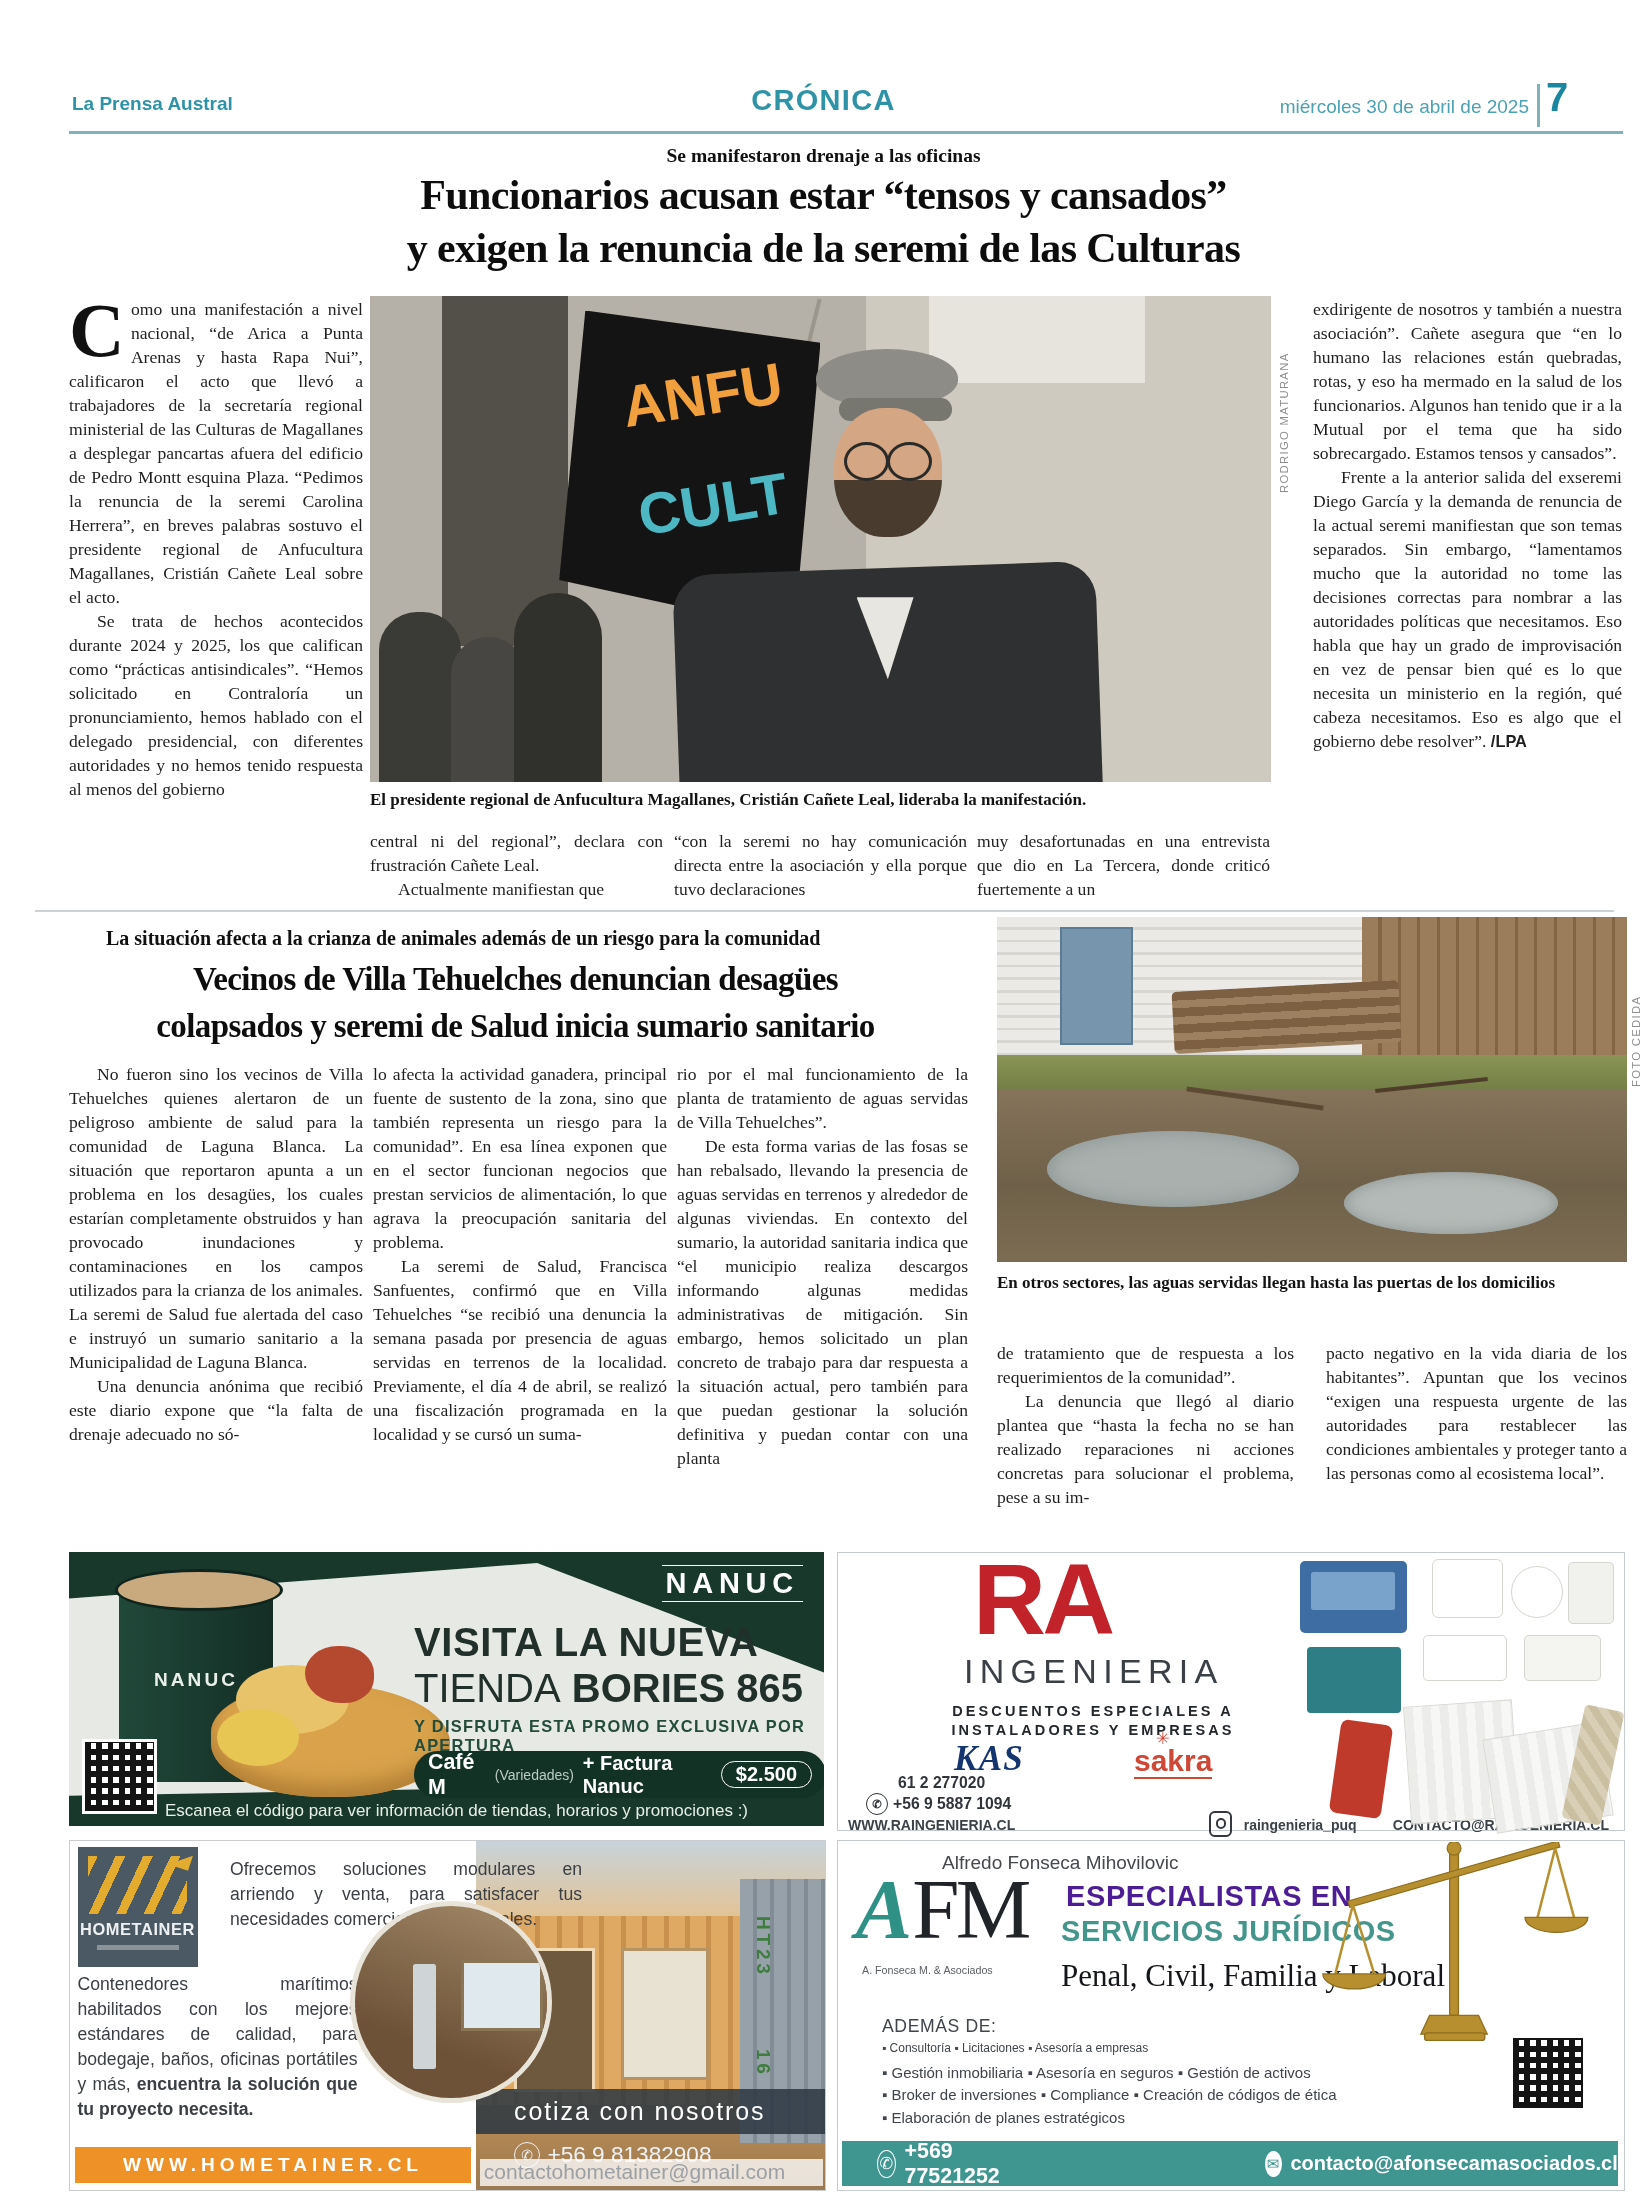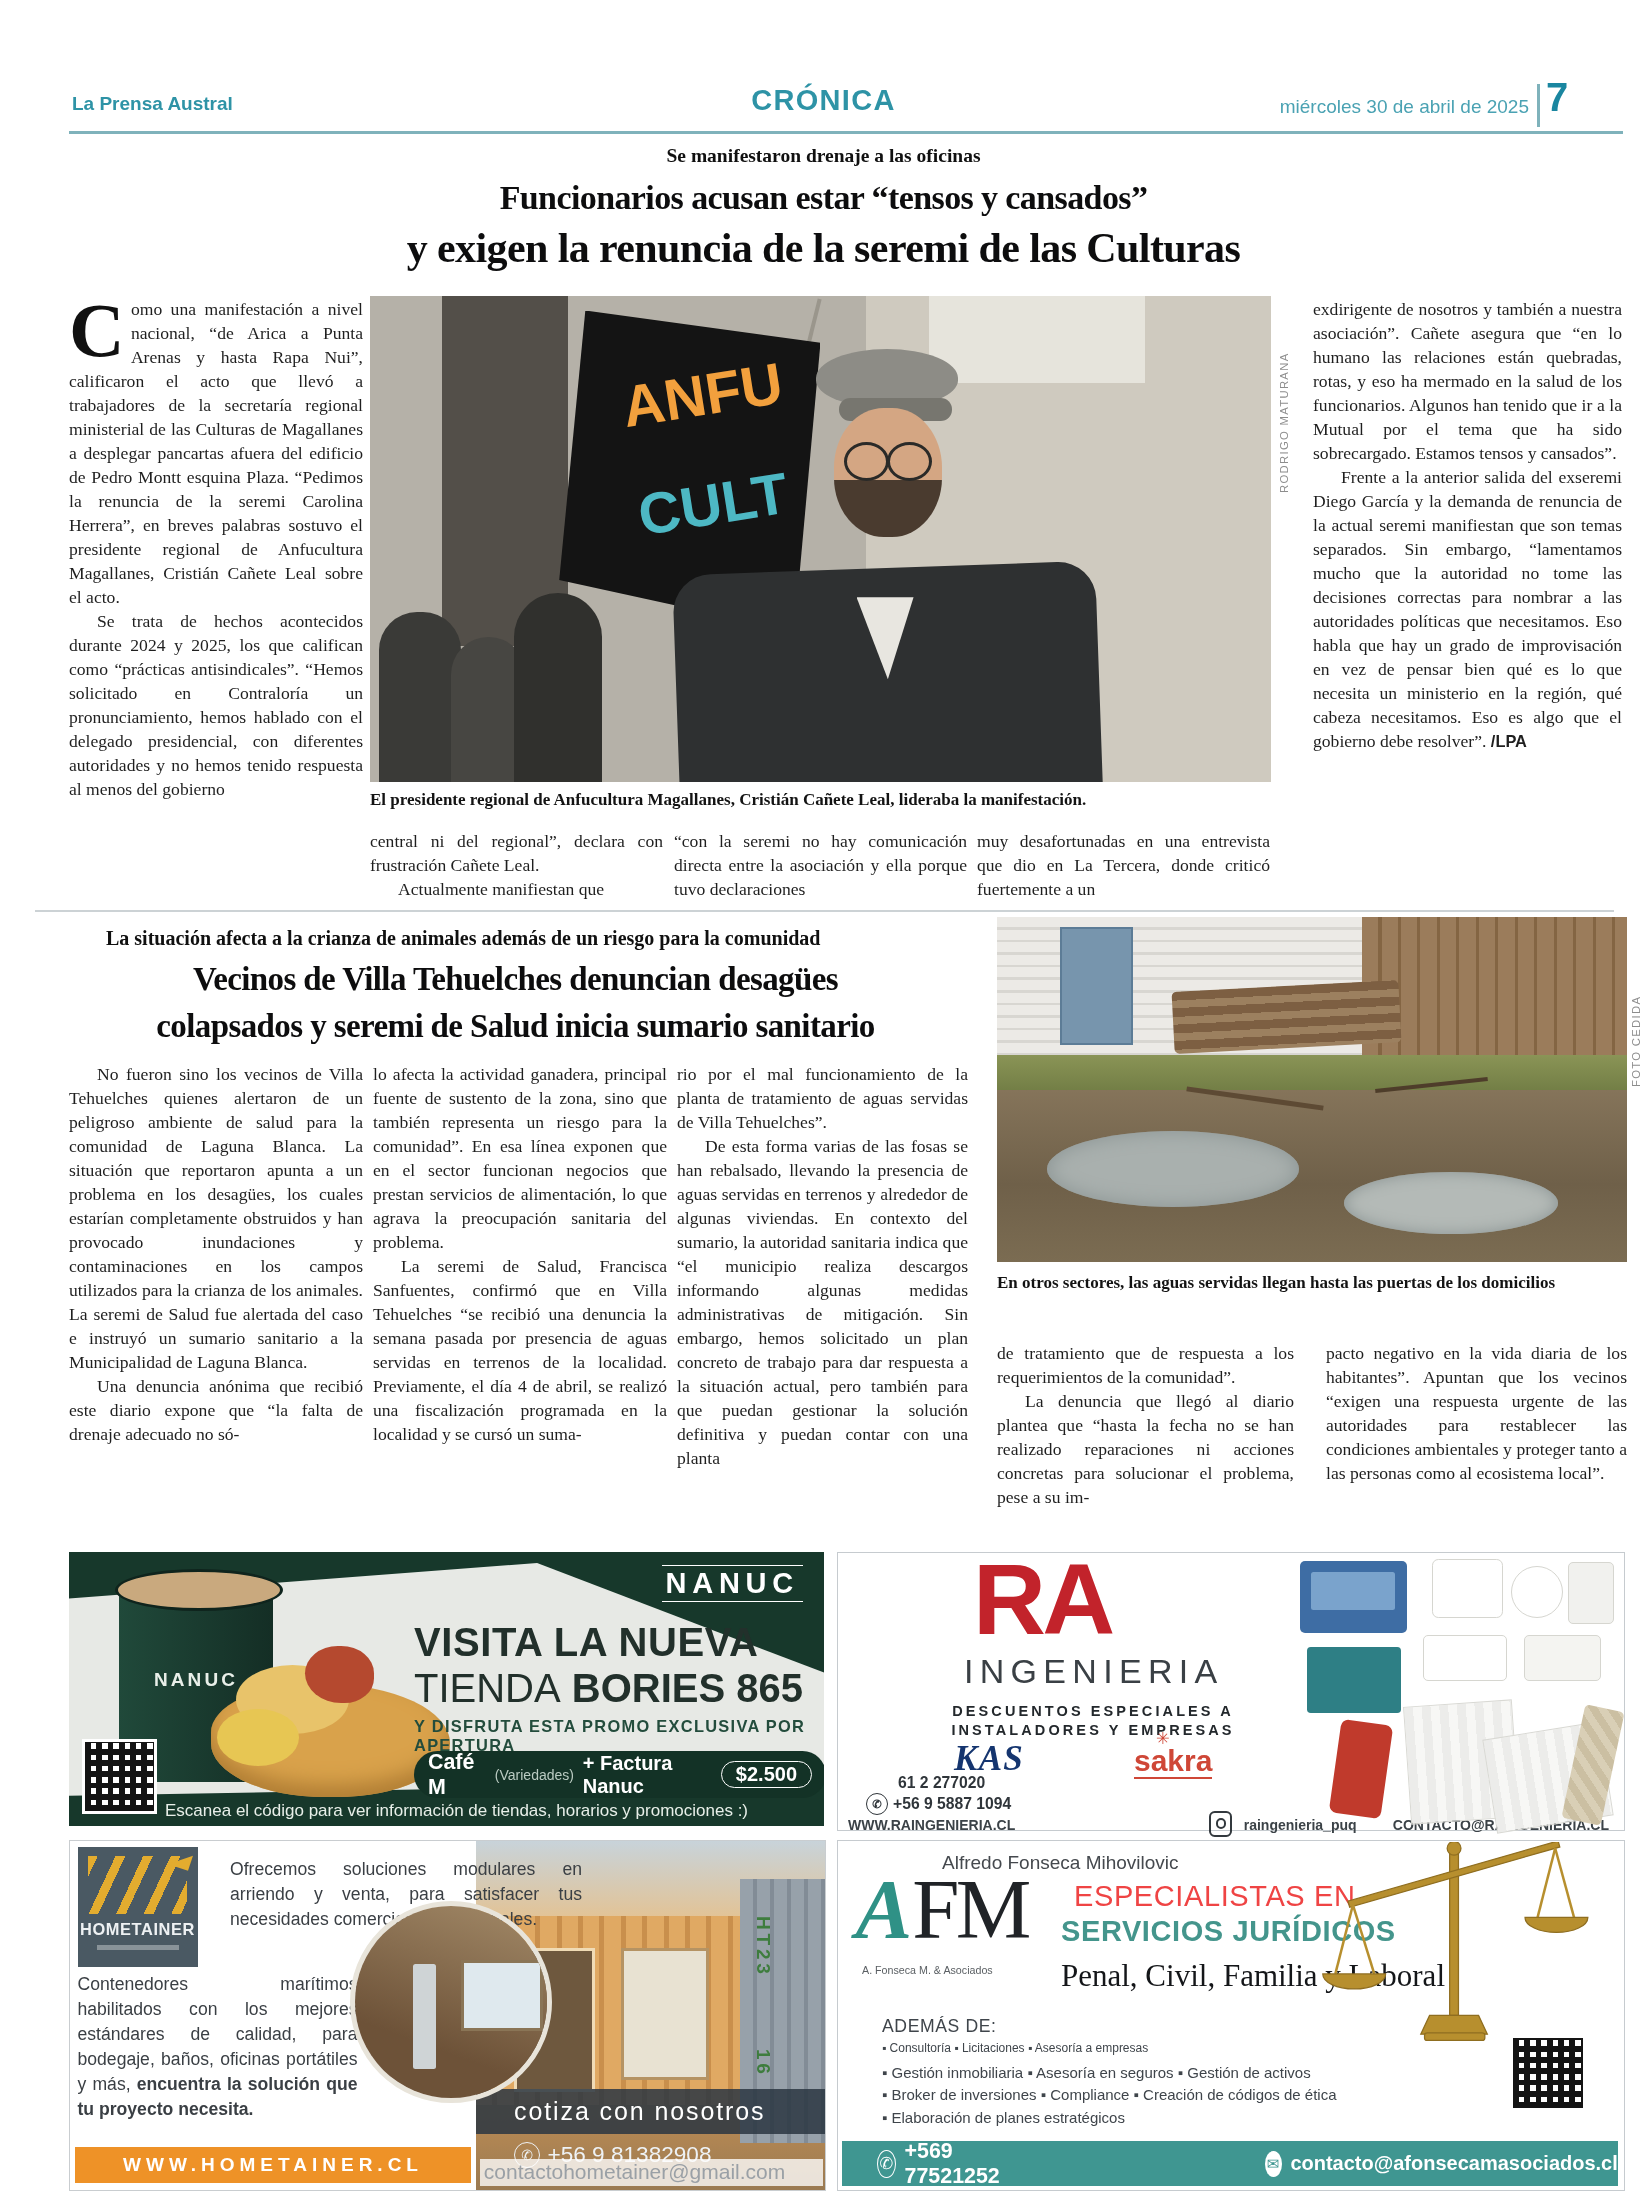--- a/index.html
+++ b/index.html
@@ -43,21 +43,21 @@
 <div class="page">
 
   <div class="abs sans teal" style="left:72px;top:93px;font-size:19px;font-weight:bold;">La Prensa Austral</div>
   <div class="abs sans teal center" style="left:0;top:84px;width:1647px;font-size:29px;font-weight:bold;letter-spacing:1.3px;">CRÓNICA</div>
   <div class="abs sans" style="left:1252px;top:96px;width:277px;text-align:right;font-size:19px;color:#4aa2b3;">miércoles 30 de abril de 2025</div>
   <div class="abs" style="left:1537px;top:84px;width:2.5px;height:43px;background:#7fb2bb;"></div>
   <div class="abs sans" style="left:1546px;top:75px;font-size:40px;font-weight:bold;color:#1a86a0;">7</div>
   <div class="abs rule" style="left:69px;top:131px;width:1554px;height:2.5px;"></div>
 
   <div class="abs kicker center" style="left:0;top:145px;width:1647px;font-size:19.5px;">Se manifestaron drenaje a las oficinas</div>
-  <div class="abs headline center" style="left:0;top:171px;width:1647px;font-size:34px;margin-top:8px;">Funcionarios acusan estar “tensos y cansados”</div>
+  <div class="abs headline center" style="left:0;top:171px;width:1647px;font-size:42px;">Funcionarios acusan estar “tensos y cansados”</div>
   <div class="abs headline center" style="left:0;top:224px;width:1647px;font-size:42px;">y exigen la renuncia de la seremi de las Culturas</div>
 
   <div class="abs" style="left:69px;top:297px;width:294px;height:607px;overflow:hidden;">
     <p class="bodytext"><span class="dropcap">C</span><span>omo una manifestación a nivel nacional, “de Arica a Punta Arenas y hasta Rapa Nui”, calificaron el acto que llevó a trabajadores de la secretaría regional ministerial de las Culturas de Magallanes a desplegar pancartas afuera del edificio de Pedro Montt esquina Plaza. “Pedimos la renuncia de la seremi Carolina Herrera”, en breves palabras sostuvo el presidente regional de Anfucultura Magallanes, Cristián Cañete Leal sobre el acto.</span></p>
     <p class="bodytext">Se trata de hechos acontecidos durante 2024 y 2025, los que califican como “prácticas antisindicales”. “Hemos solicitado en Contraloría un pronunciamiento, hemos hablado con el delegado presidencial, con diferentes autoridades y no hemos tenido respuesta al menos del gobierno</p>
   </div>
 
   <div class="abs photo1" style="left:370px;top:296px;width:901px;height:486px;">
     <div class="abs" style="left:55%;top:0;width:45%;height:100%;background:#cfcabf;"></div>
     <div class="abs" style="left:62%;top:0;width:24%;height:18%;background:#e6e4dc;"></div>
@@ -253,21 +253,21 @@
     <div class="abs sans center" style="left:5px;top:306px;width:396px;height:36px;background:#ee9227;color:#fff;font-size:19px;font-weight:bold;letter-spacing:5px;line-height:36px;">WWW.HOMETAINER.CL</div>
     <div class="abs sans" style="left:410px;top:318px;width:343px;font-size:21px;color:#9aa0a6;background:rgba(255,255,255,.78);padding:1.3px 3.8px;box-sizing:border-box;">contactohometainer@gmail.com</div>
   </div>
 
   <div class="abs adframe" style="left:837px;top:1840px;width:786px;height:349px;">
     <div class="abs sans" style="left:104px;top:11.3px;font-size:19px;color:#45494e;">Alfredo Fonseca Mihovilovic</div>
     <div class="abs" style="left:17.6px;top:19px;">
       <span class="serif" style="font-size:85px;font-style:italic;color:#2f9186;font-weight:bold;">A</span><span class="serif" style="font-size:85px;color:#202327;letter-spacing:-3.8px;">FM</span>
     </div>
     <div class="abs sans" style="left:24px;top:123px;font-size:10.7px;color:#5a5f63;">A. Fonseca M. &amp; Asociados</div>
-    <div class="abs sans" style="left:236px;top:39px;font-size:29px;font-weight:normal;color:#ef4444;letter-spacing:0.6px;">ESPECIALISTAS EN</div>
+    <div class="abs sans" style="left:228px;top:39px;font-size:29px;font-weight:bold;color:#4c1d95;letter-spacing:0.6px;">ESPECIALISTAS EN</div>
     <div class="abs sans" style="left:223px;top:74px;font-size:29px;font-weight:bold;color:#44958c;letter-spacing:0.6px;">SERVICIOS JURÍDICOS</div>
     <div class="abs serif" style="left:223px;top:117px;font-size:31px;color:#141619;">Penal, Civil, Familia y Laboral</div>
     <div class="abs sans" style="left:44px;top:175px;font-size:17.6px;color:#3f454b;letter-spacing:0.6px;">ADEMÁS DE:</div>
     <div class="abs sans" style="left:44px;top:200px;font-size:12px;color:#3f454b;">▪ Consultoría  ▪ Licitaciones  ▪ Asesoría a empresas</div>
     <div class="abs sans" style="left:44px;top:223px;font-size:15px;color:#3f454b;">▪ Gestión inmobiliaria  ▪ Asesoría en seguros  ▪ Gestión de activos</div>
     <div class="abs sans" style="left:44px;top:245px;font-size:15px;color:#3f454b;">▪ Broker de inversiones  ▪ Compliance  ▪ Creación de códigos de ética</div>
     <div class="abs sans" style="left:44px;top:268px;font-size:15px;color:#3f454b;">▪ Elaboración de planes estratégicos</div>
 
     <svg class="abs" style="left:403px;top:1.3px;" width="352" height="201" viewBox="0 0 560 320">
       <g fill="#b78f2e" stroke="#8f6e20" stroke-width="2">

